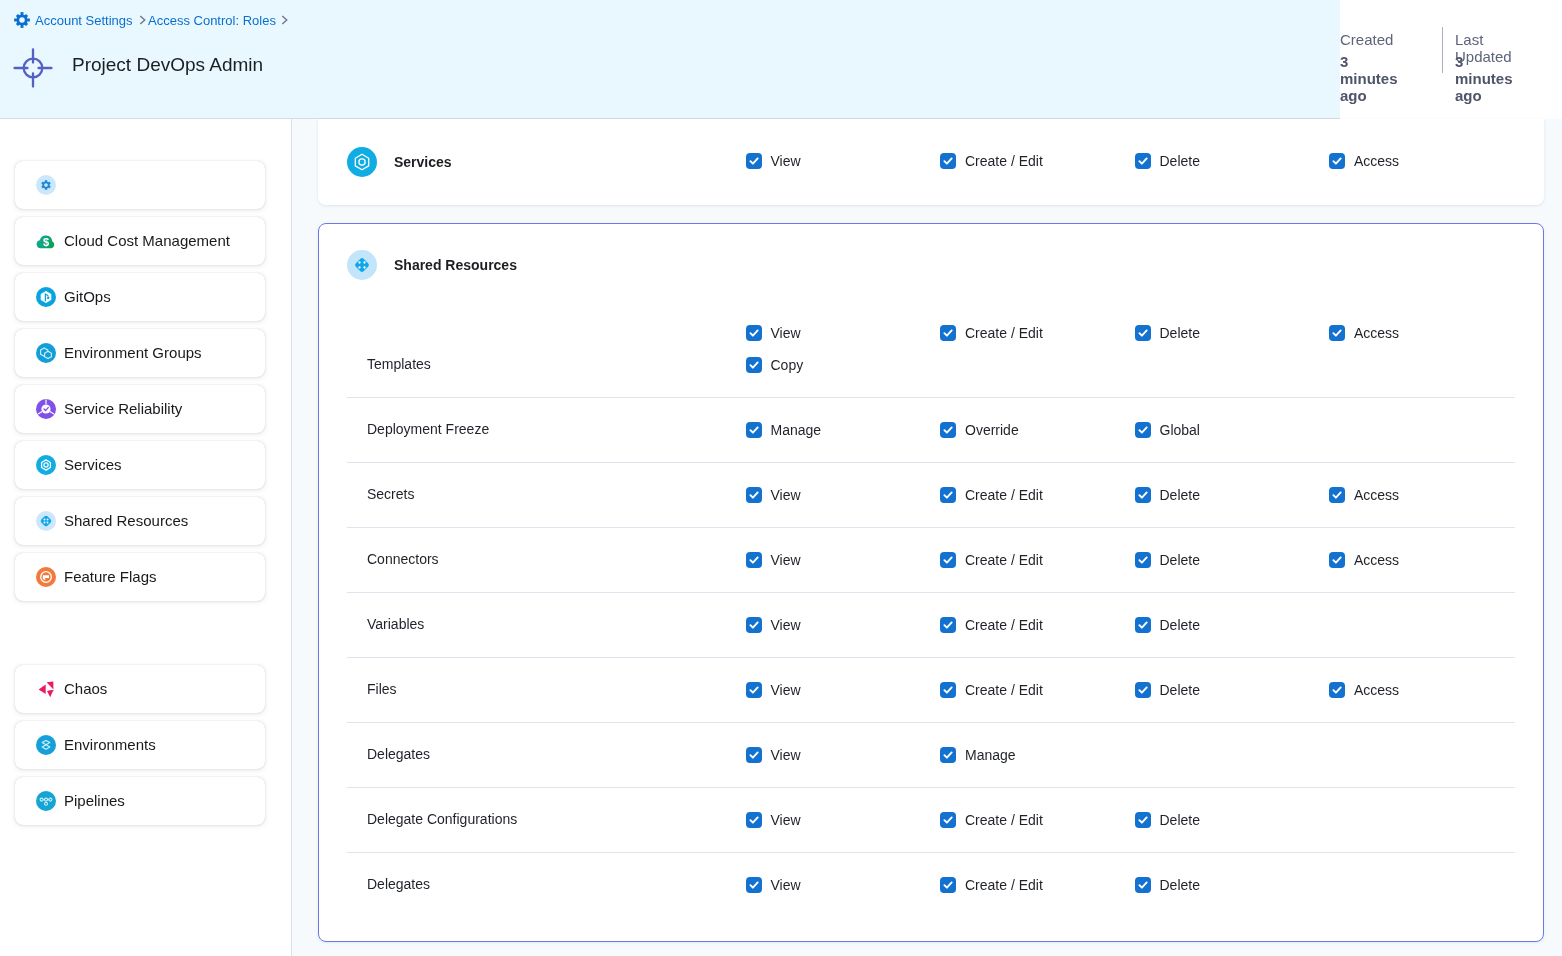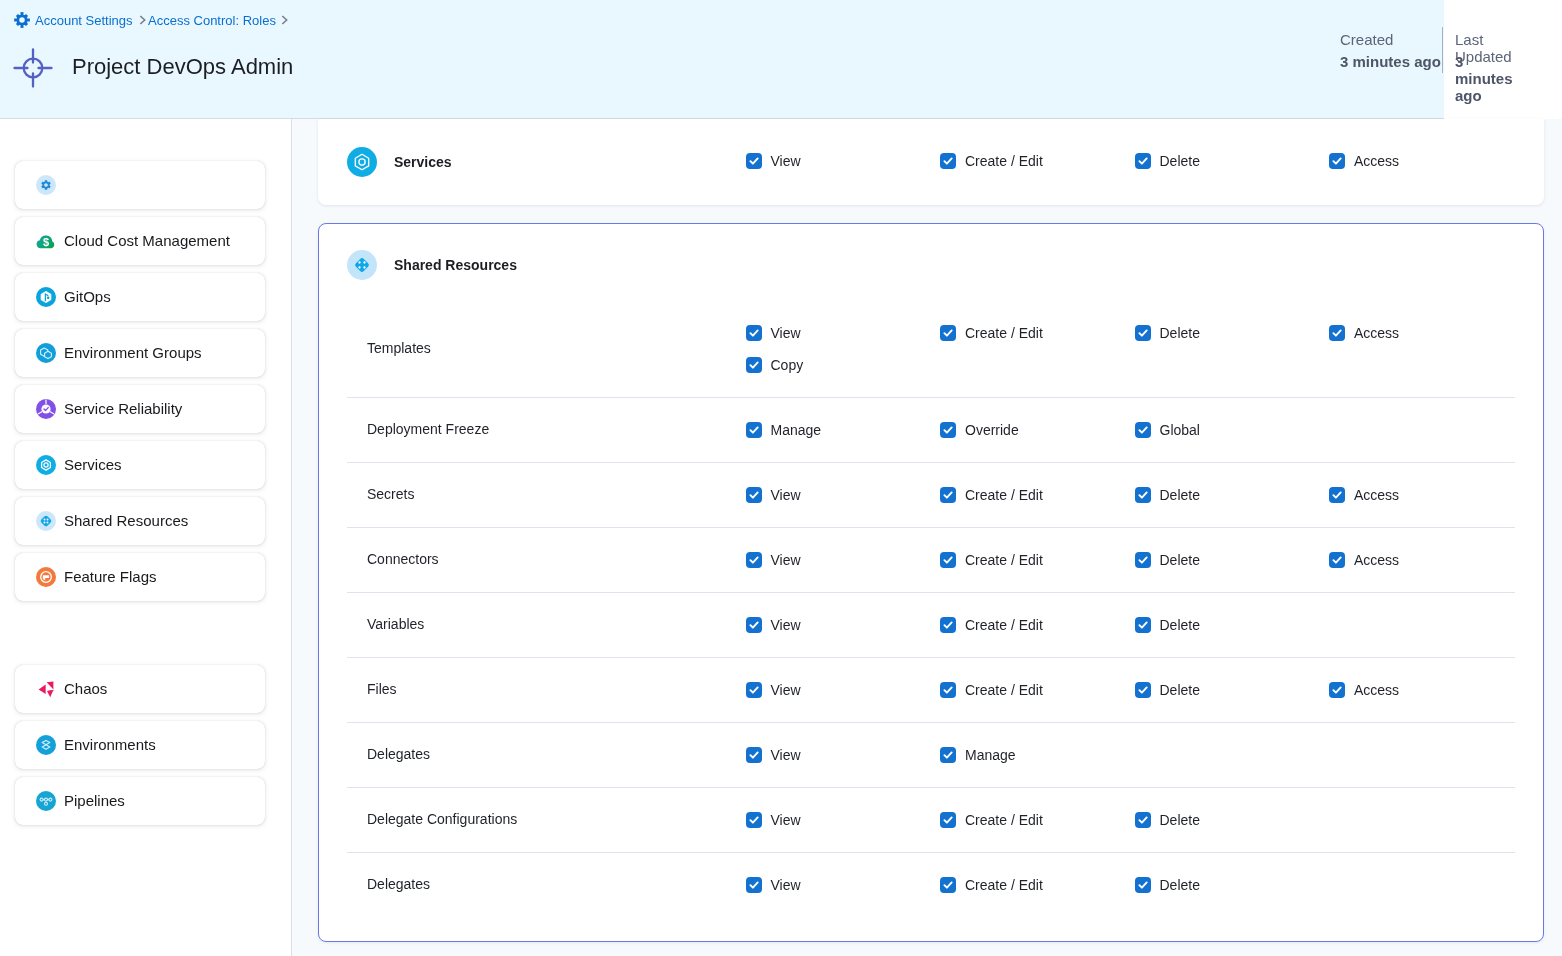--- a/index.html
+++ b/index.html
@@ -1,24 +1,24 @@
 <!DOCTYPE html>
 <html><head>
 <meta charset="utf-8">
 <style>
   * { margin:0; padding:0; box-sizing:border-box; }
   html,body { width:1562px; height:956px; overflow:hidden; background:#fff;
     font-family:"Liberation Sans", sans-serif; }
   .abs { position:absolute; }
   
-  #header { position:absolute; left:0; top:0; width:1444px; height:119px;
+  #header { position:absolute; left:0; top:0; width:1340px; height:119px;
     background:#e8f8fe; border-bottom:1px solid #d8dbe3; }
   .crumb { position:absolute; top:13px; font-size:13px; color:#0a6fd0; }
   .chev  { position:absolute; top:14px; }
-  #title { position:absolute; left:72px; top:54px; font-size:22px; color:#1c1e24; }
+  #title { position:absolute; left:72px; top:54px; font-size:19px; color:#1c1e24; }
   .meta-label { position:absolute; font-size:15px; color:#5d647a; }
   .meta-val   { position:absolute; font-size:15px; color:#4e5568;font-weight:bold; }
   
   #sidebar { position:absolute; left:0; top:119px; width:292px; height:837px;
     background:#fff; border-right:1px solid #dcdfe8; }
   .scard { position:absolute; left:15px; width:250px; height:48px; background:#fff;
     border-radius:8px; box-shadow:0 0 1px rgba(40,41,61,.25), 0 1px 4px rgba(96,97,112,.18); }
   .scard .ic { position:absolute; left:21px; top:14px; width:20px; height:20px; }
   .scard .tx { position:absolute; left:49px; top:0; height:48px; line-height:48px;
     font-size:15px; color:#191a1e; white-space:nowrap; }
@@ -247,21 +247,21 @@
       <div style="position:absolute;left:-1px;top:-1px;width:1226px;height:719px">
         <svg class="bigic" style="top:27px" width="30" height="30" viewBox="0 0 30 30">
           <circle cx="15" cy="15" r="15" fill="#c3e5f9"></circle>
           <rect x="9.4" y="9.4" width="11.2" height="11.2" rx="2.6" fill="#0fa7e8" transform="rotate(45 15 15)"></rect>
           <circle cx="12.5" cy="12.5" r="1.15" fill="#fff"></circle>
           <circle cx="17.5" cy="12.5" r="1.15" fill="#fff"></circle>
           <circle cx="12.5" cy="17.5" r="1.15" fill="#fff"></circle>
           <circle cx="17.5" cy="17.5" r="1.15" fill="#fff"></circle>
         </svg>
         <div class="cardtitle" style="top:34px">Shared Resources</div>
-        <div class="rowlabel" style="top:117px">Templates</div>
+        <div class="rowlabel" style="top:133px">Templates</div>
         <div class="cb" style="left:427.5px;top:101.5px">
           <span class="cbox"></span>
           <svg class="abs" style="left:2px;top:2px" width="12" height="12" viewBox="0 0 12 12">
             <path d="M2.4 6.2 L4.9 8.7 L9.7 3.4" fill="none" stroke="#fff" stroke-width="1.9" stroke-linecap="round" stroke-linejoin="round"></path>
           </svg>
           <span class="cbl">View</span>
         </div>
         <div class="cb" style="left:622px;top:101.5px">
           <span class="cbox"></span>
           <svg class="abs" style="left:2px;top:2px" width="12" height="12" viewBox="0 0 12 12">

